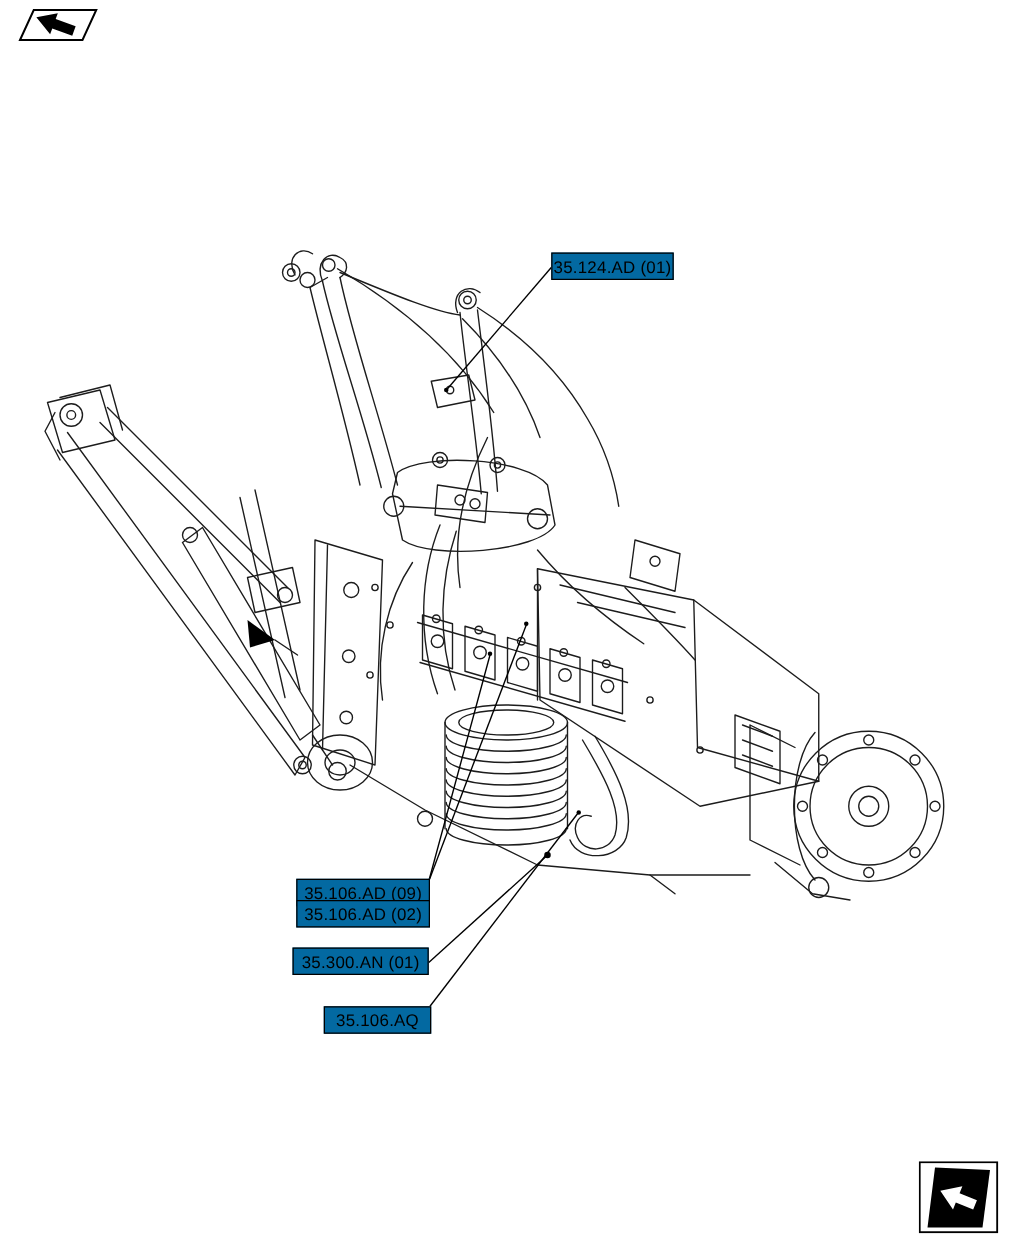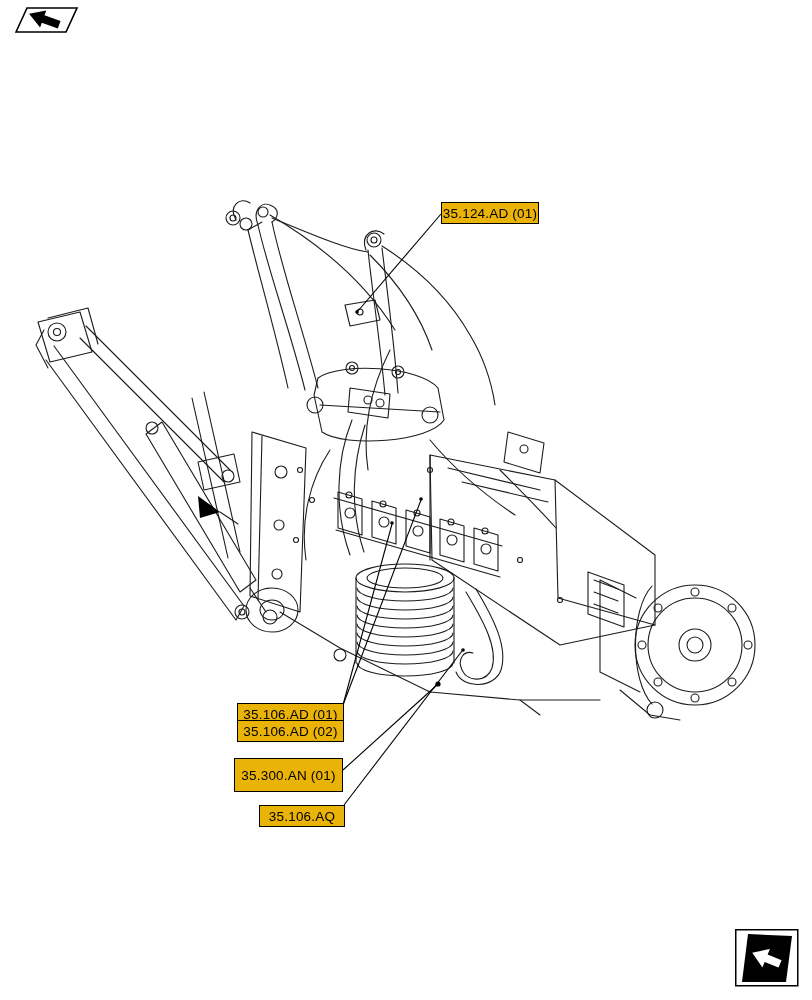--- a/index.html
+++ b/index.html
@@ -4,21 +4,21 @@
 <style>
   html,body{margin:0;padding:0;background:#e9e9e9;}
   .page{
     position:relative;width:812px;height:1000px;margin:0 auto;
     background:#ffffff;overflow:hidden;
     font-family:"Liberation Sans", sans-serif;color:#000;
   }
   .art{position:absolute;left:0;top:0;z-index:1;}
   .callout{
     position:absolute;box-sizing:border-box;z-index:3;
-    border:1.5px solid #000;background:#eab308;
+    border:1.5px solid #000;background:#0369a1;
     display:flex;align-items:center;justify-content:center;
     font-size:13.5px;letter-spacing:.2px;white-space:nowrap;cursor:pointer;
   }
   .corner{position:absolute;z-index:4;cursor:pointer;line-height:0;}
   .corner.tl{left:13px;top:5px;}
   .corner.br{left:735px;top:929px;}
 </style>
 </head>
 <body>
 
@@ -192,28 +192,28 @@
       <line x1="344" y1="805" x2="462" y2="651"></line>
       <circle cx="463" cy="650" r="1.8" fill="#000" stroke="none"></circle>
     </g>
   </svg>
 
   <div class="callout" style="left:441px;top:202px;width:98px;height:22px;">
     <span>35.124.AD (01)</span>
   </div>
 
   <div class="callout" style="left:237px;top:703px;width:107px;height:22px;">
-    <span>35.106.AD (01)</span>
+    <span>35.106.AD (09)</span>
   </div>
 
   <div class="callout" style="left:237px;top:720px;width:107px;height:22px;">
     <span>35.106.AD (02)</span>
   </div>
 
-  <div class="callout" style="left:234px;top:758px;width:109px;height:34px;">
+  <div class="callout" style="left:234px;top:758px;width:109px;height:22px;">
     <span>35.300.AN (01)</span>
   </div>
 
   <div class="callout" style="left:259px;top:792px;width:86px;height:22px;margin-top:13px;">
     <span>35.106.AQ</span>
   </div>
 
   <div class="corner br">
     <svg width="64" height="58" viewBox="0 0 64 58">
       <rect x="0.75" y="0.75" width="62" height="56" fill="#fff" stroke="#000" stroke-width="1.5"></rect>

